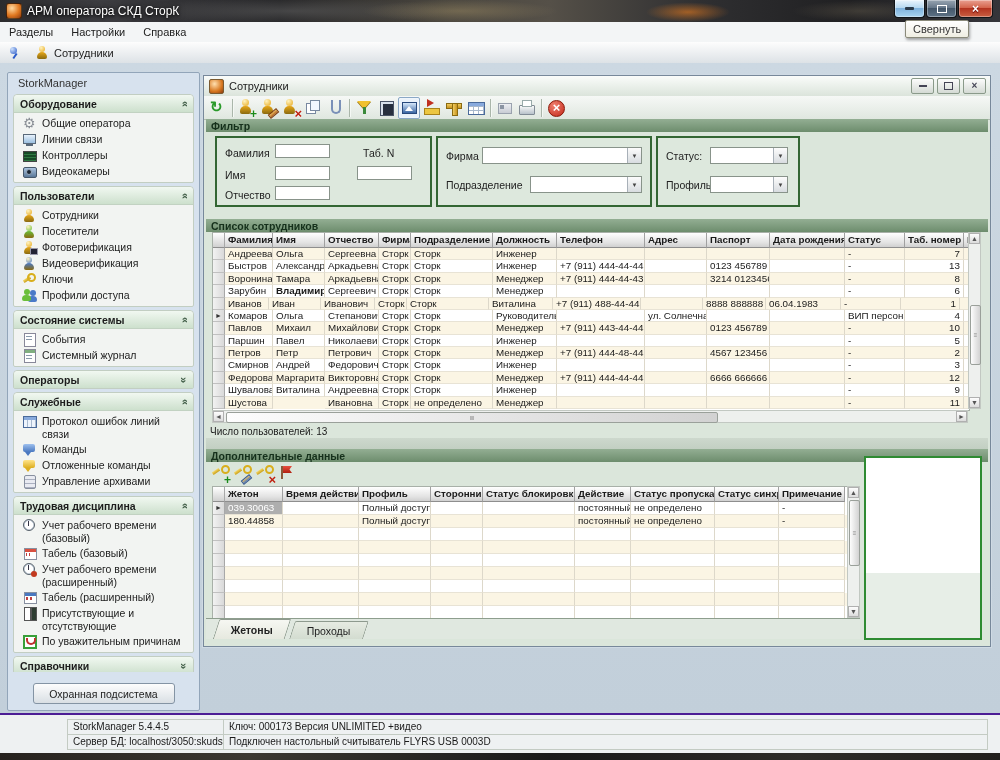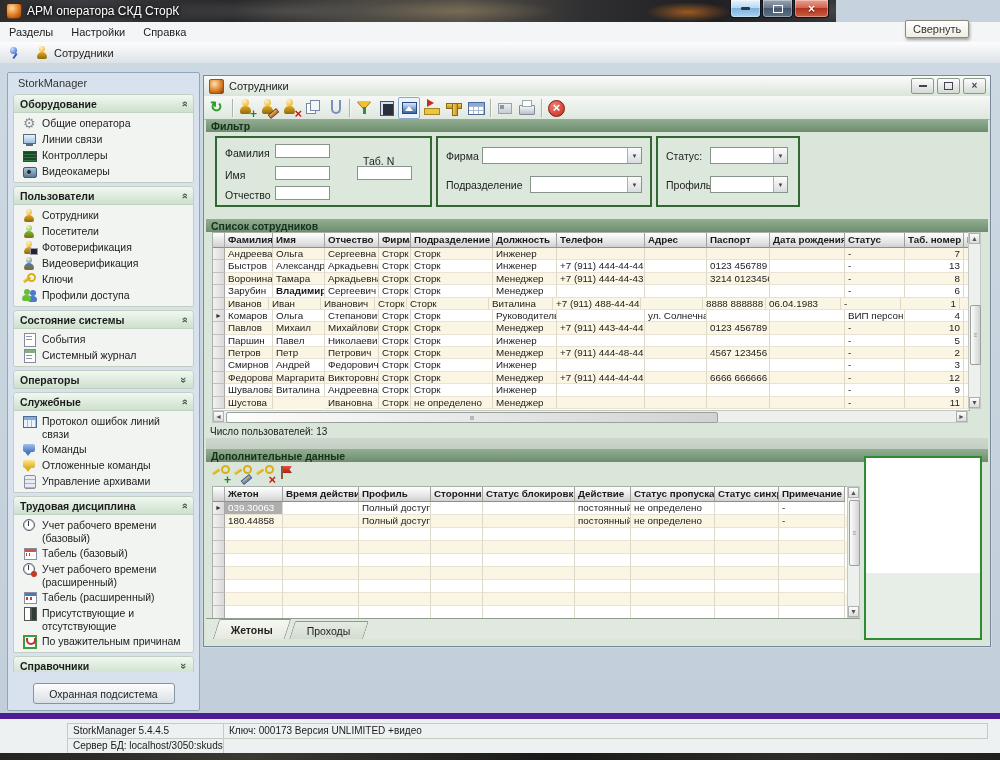--- a/index.html
+++ b/index.html
@@ -1,21 +1,21 @@
 <!DOCTYPE html>
 <html><head>
 <meta charset="utf-8">
 <style>
   html,body{margin:0;padding:0}
   body{width:1000px;height:760px;position:relative;overflow:hidden;
        font-family:"Liberation Sans", sans-serif;background:#c6d2dd;
        -webkit-font-smoothing:antialiased}
   i{font-style:normal}
   
-  #titlebar{position:absolute;left:0;top:0;width:836px;height:22px;
+  #titlebar{position:absolute;left:0;top:0;width:1000px;height:22px;
     background:
       radial-gradient(60px 14px at 688px 55%, rgba(235,125,30,.6), transparent 70%),
       radial-gradient(140px 16px at 460px 50%, rgba(170,150,105,.4), transparent 70%),
       radial-gradient(220px 18px at 290px 50%, rgba(110,110,110,.45), transparent 75%),
       radial-gradient(90px 14px at 860px 50%, rgba(120,110,90,.35), transparent 75%),
       linear-gradient(90deg,#2c2c2e 0%,#3e3e42 10%,#242426 28%,#4c4840 45%,#555048 55%,#2f2f31 70%,#202022 85%,#35353a 100%);
     display:flex;align-items:center;color:#fff}
   #appicon{width:14px;height:14px;margin:0 5px 0 6px;border-radius:3px;flex:none;
     background:radial-gradient(circle at 35% 30%,#ffd9a0,#e07820 55%,#8a3a10);
     border:1px solid rgba(0,0,0,.6)}
@@ -236,21 +236,21 @@
     border-top:1px solid #8e9e8e;display:flex;align-items:flex-end;padding-left:10px}
   .tab{height:17px;padding:0 14px;margin-right:4px;display:flex;align-items:center;
     font-size:10.5px;color:#222;background:linear-gradient(#e6ebe2,#d3dcd0);
     border:1px solid #8e9a8e;border-bottom:none;transform:skewX(-18deg);border-radius:2px 2px 0 0}
   .tab span{display:inline-block;transform:skewX(18deg)}
   .tab.active{font-weight:bold;background:linear-gradient(#f6f7f2,#e6e9df);height:19px}
   
   #photobox{position:absolute;left:660px;top:380px;width:114px;height:180px;
     border:2px solid #2e8b32;background:linear-gradient(#ffffff 0 64%,#e7eee7 64%)}
   
-  #statusbar{position:absolute;left:0;top:713px;width:1000px;height:40px;background:#eef1f2;border-top:6px solid #4c1d95}
+  #statusbar{position:absolute;left:0;top:713px;width:1000px;height:40px;background:#eef1f2;border-top:2px solid #4c1d95}
   #sbgrid{position:absolute;left:68px;top:5px;right:12px;height:30px;display:grid;
     grid-template-columns:156px 1fr;grid-auto-rows:15px}
   .scell{border:1px solid #c3cbc3;margin-left:-1px;margin-top:-1px;font-size:10px;color:#1a1a1a;
     padding:1px 5px 0;white-space:nowrap;overflow:hidden;background:#eef1f2}
   #bottomstrip{position:absolute;left:0;top:753px;width:1000px;height:7px;
     background:linear-gradient(90deg,#26221e,#3c3832 25%,#191919 55%,#2e2c28 80%,#211f1c)}
 </style>
 </head>
 <body>
 
@@ -595,21 +595,21 @@
         </div>
 
       <div class="gbar" id="filterbar">
         <span>Фильтр</span>
       </div>
 
       <div id="filterarea">
         <div class="fbox" id="fbox1">
           <span class="flabel" style="left:8px;top:9px">Фамилия</span>
           <input class="finput" style="left: 58px; top: 6px; width: 55px;">
-          <span class="flabel" style="left:146px;top:17px">Таб. N</span>
+          <span class="flabel" style="left:146px;top:9px">Таб. N</span>
           <span class="flabel" style="left:8px;top:31px">Имя</span>
           <input class="finput" style="left: 58px; top: 28px; width: 55px;">
           <input class="finput" style="left: 140px; top: 28px; width: 55px;">
           <span class="flabel" style="left:8px;top:51px">Отчество</span>
           <input class="finput" style="left: 58px; top: 48px; width: 55px;">
         </div>
         <div class="fbox" id="fbox2">
           <span class="flabel" style="left:8px;top:12px">Фирма</span>
           <div class="combo" style="left:44px;top:9px;width:158px">
             <span class="cval"></span>
@@ -1044,16 +1044,17 @@
 
       <div id="photobox"></div>
     </div>
   </div>
 
   <div id="statusbar">
     <div id="sbgrid">
       <div class="scell">StorkManager 5.4.4.5</div>
       <div class="scell">Ключ: 000173 Версия UNLIMITED +видео</div>
       <div class="scell">Сервер БД: localhost/3050:skudstork</div>
+      <div class="scell">Подключен настольный считыватель FLYRS USB 0003D</div>
     </div>
   </div>
   <div id="bottomstrip"></div>
 </div>
 
 </body></html>

